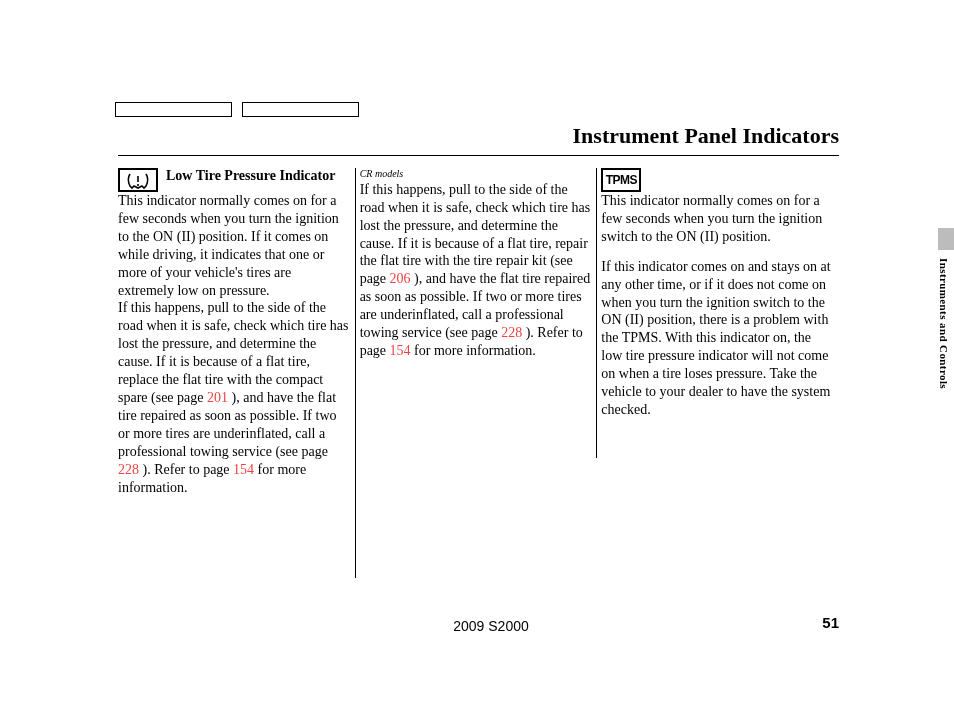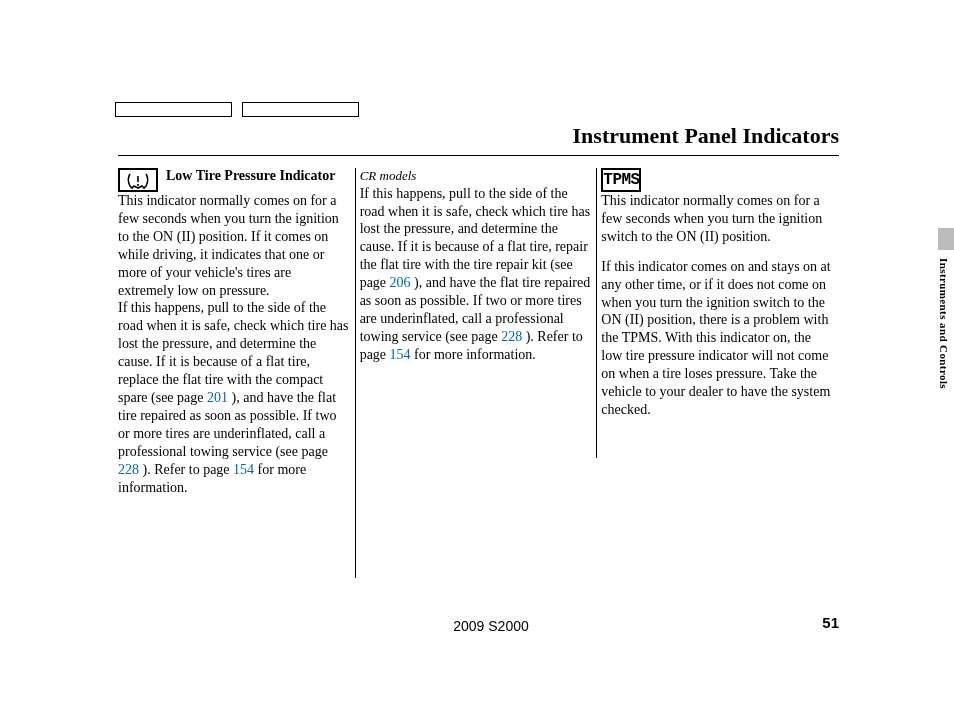--- a/index.html
+++ b/index.html
@@ -8,25 +8,25 @@
   .top-boxes { position:absolute; left:115px; top:102px; display:flex; gap:10px; }
   .top-box { width:117px; height:15px; border:1px solid #000; }
   .title { position:absolute; left:118px; right:115px; top:123px; text-align:right; font-weight:bold; font-size:22px; padding-bottom:6px; border-bottom:1px solid #000; font-family:"Times New Roman",serif; }
   .columns { position:absolute; left:118px; top:168px; width:720px; display:flex; }
   .col { width:240px; padding:0 6px 0 0; font-size:14px; line-height:1.28; }
   .sep { width:1px; background:#000; margin:0 4px 0 0; }
   .sep1 { height:410px; }
   .sep2 { height:290px; }
   .icon-box { display:inline-block; vertical-align:top; border:2px solid #000; width:40px; height:24px; margin-right:8px; text-align:center; }
   .icon-box svg { display:block; margin:auto; }
-  .tpms-text { font-family:Liberation Mono, monospace; font-weight:bold; font-size:16px; letter-spacing:-0.5px; line-height:20px; }
+  .tpms-text { font-family:Liberation Sans, sans-serif; font-weight:bold; font-size:12px; letter-spacing:-0.5px; line-height:20px; }
   .head-block { display:flex; align-items:flex-start; margin-bottom:0px; }
   .sub-title { font-weight:bold; font-size:14px; line-height:1.2; }
-  .italic { font-style:italic; font-size:13px; margin-top:4px; margin-bottom:0px; }
-  .link { color:#0369a1; }
+  .italic { font-style:italic; font-size:10px; margin-top:4px; margin-bottom:0px; }
+  .link { color:#ef4444; }
   .side-tab { position:absolute; right:0; top:228px; width:16px; height:22px; background:#bcbcbc; }
   .side-label { position:absolute; right:4px; top:258px; font-size:11px; font-weight:bold; writing-mode:vertical-rl; text-orientation:mixed; letter-spacing:0.4px; transform:rotate(0deg); }
   .footer-model { position:absolute; left:0; right:0; top:618px; text-align:center; font-size:14px; font-family:Arial,Helvetica,sans-serif;padding-left:28px; }
   .page-num { position:absolute; right:115px; top:614px; font-weight:bold; font-size:15px; font-family:Arial,Helvetica,sans-serif;text-align:right; }
   p { margin-bottom:0; }
   .spaced { margin-top:12px; }
 </style>
 </head>
 <body>
 

